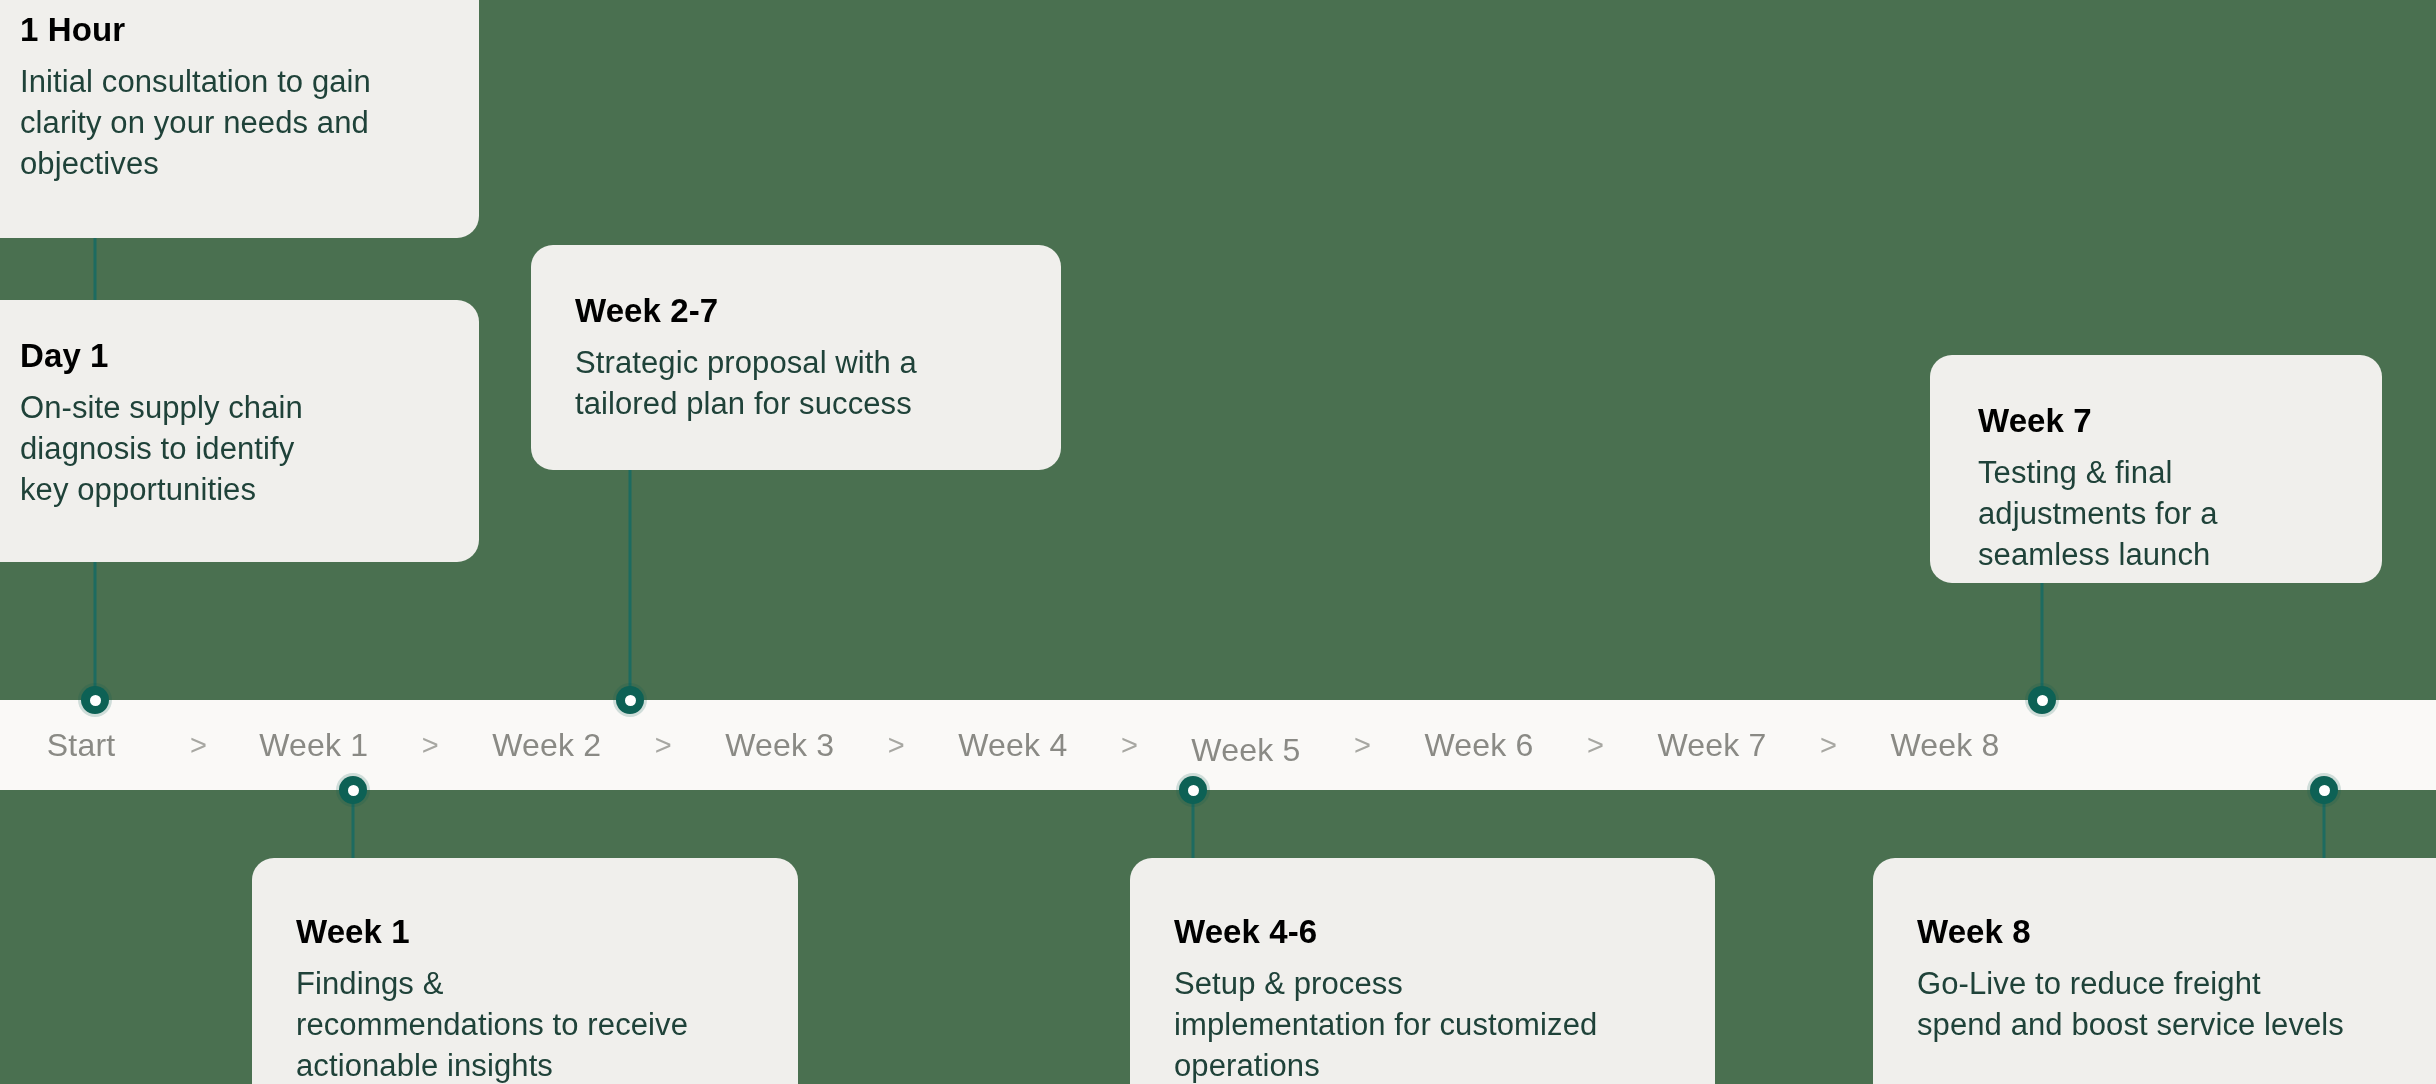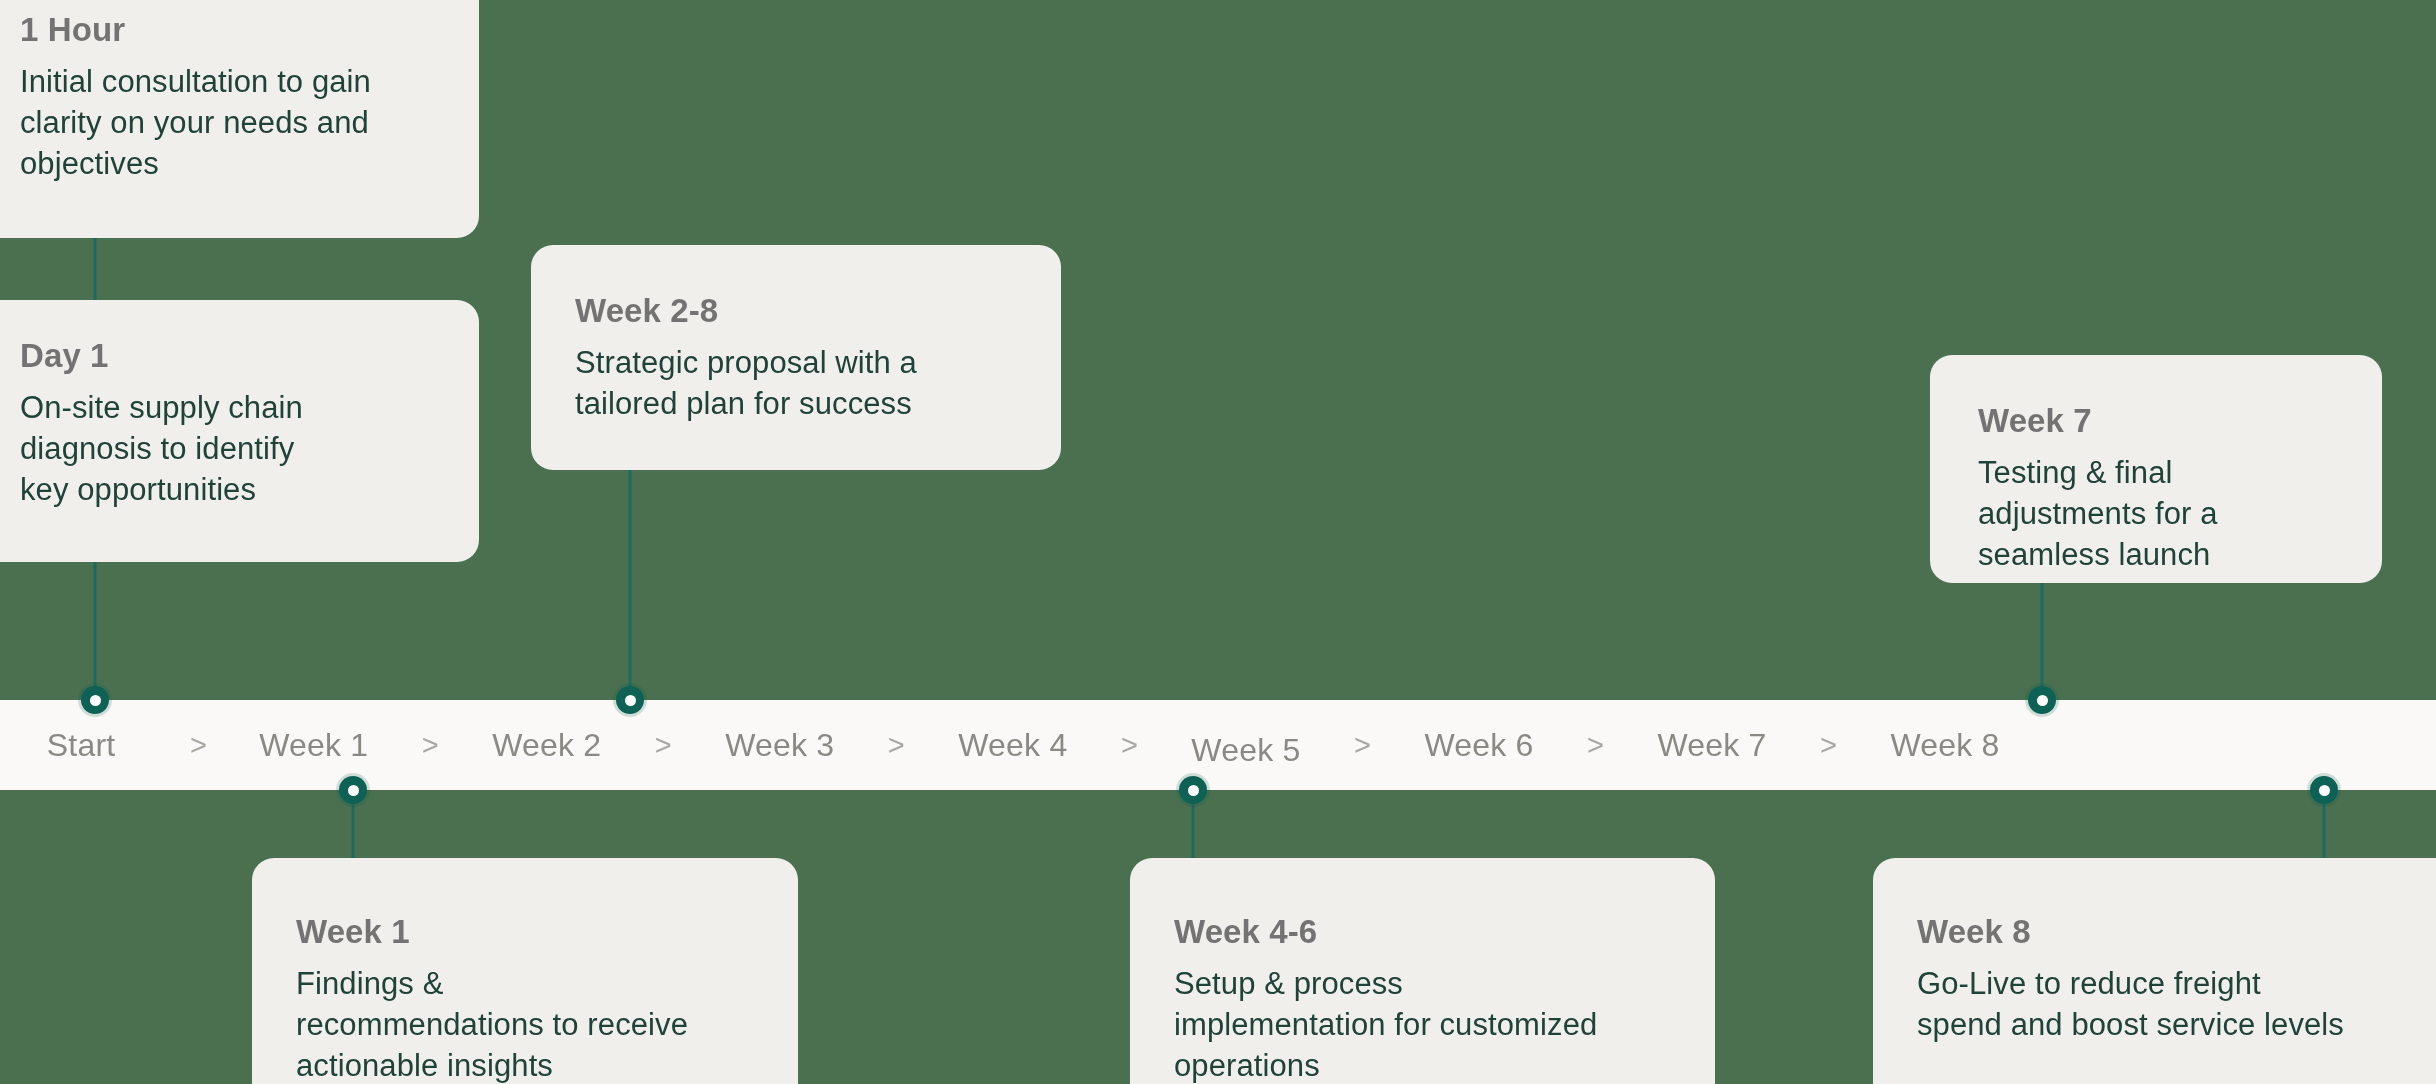--- a/index.html
+++ b/index.html
@@ -87,21 +87,21 @@
     position: absolute;
     background: #f0efec;
     border-radius: 22px;
     box-sizing: border-box;
     padding: 38px 44px;
     z-index: 5;
   }
   .card-title {
     font-size: 33px;
     font-weight: bold;
-    color: #737373;
+    color: #000000;
     margin: 0 0 14px 0;
     letter-spacing: 0.1px;
     line-height: 1.1;
   }
   .card-body {
     font-size: 31px;
     color: #1f4239;
     margin: 0;
     line-height: 1.32;
     letter-spacing: 0.1px;
@@ -171,21 +171,21 @@
     <p class="card-title">1 Hour</p>
     <p class="card-body" style="max-width:360px;">Initial consultation to gain clarity on your needs and objectives</p>
   </div>
 
   <div class="card" style="left:-24px; top:300px; width:503px; height:262px;">
     <p class="card-title">Day 1</p>
     <p class="card-body" style="max-width:300px;">On-site supply chain diagnosis to identify key opportunities</p>
   </div>
 
   <div class="card" style="left:531px; top:245px; width:530px; height:225px; padding-top:48px;">
-    <p class="card-title">Week 2-8</p>
+    <p class="card-title">Week 2-7</p>
     <p class="card-body" style="max-width:360px;">Strategic proposal with a tailored plan for success</p>
   </div>
 
   <div class="card" style="left:1930px; top:355px; width:452px; height:228px; padding-left:48px; padding-top:48px;">
     <p class="card-title">Week 7</p>
     <p class="card-body" style="max-width:360px;margin-top:7px;">Testing &amp; final adjustments for a seamless launch</p>
   </div>
 
   <div class="card" style="left:252px; top:858px; width:546px; height:252px; padding-top:56px;">
     <p class="card-title">Week 1</p>

